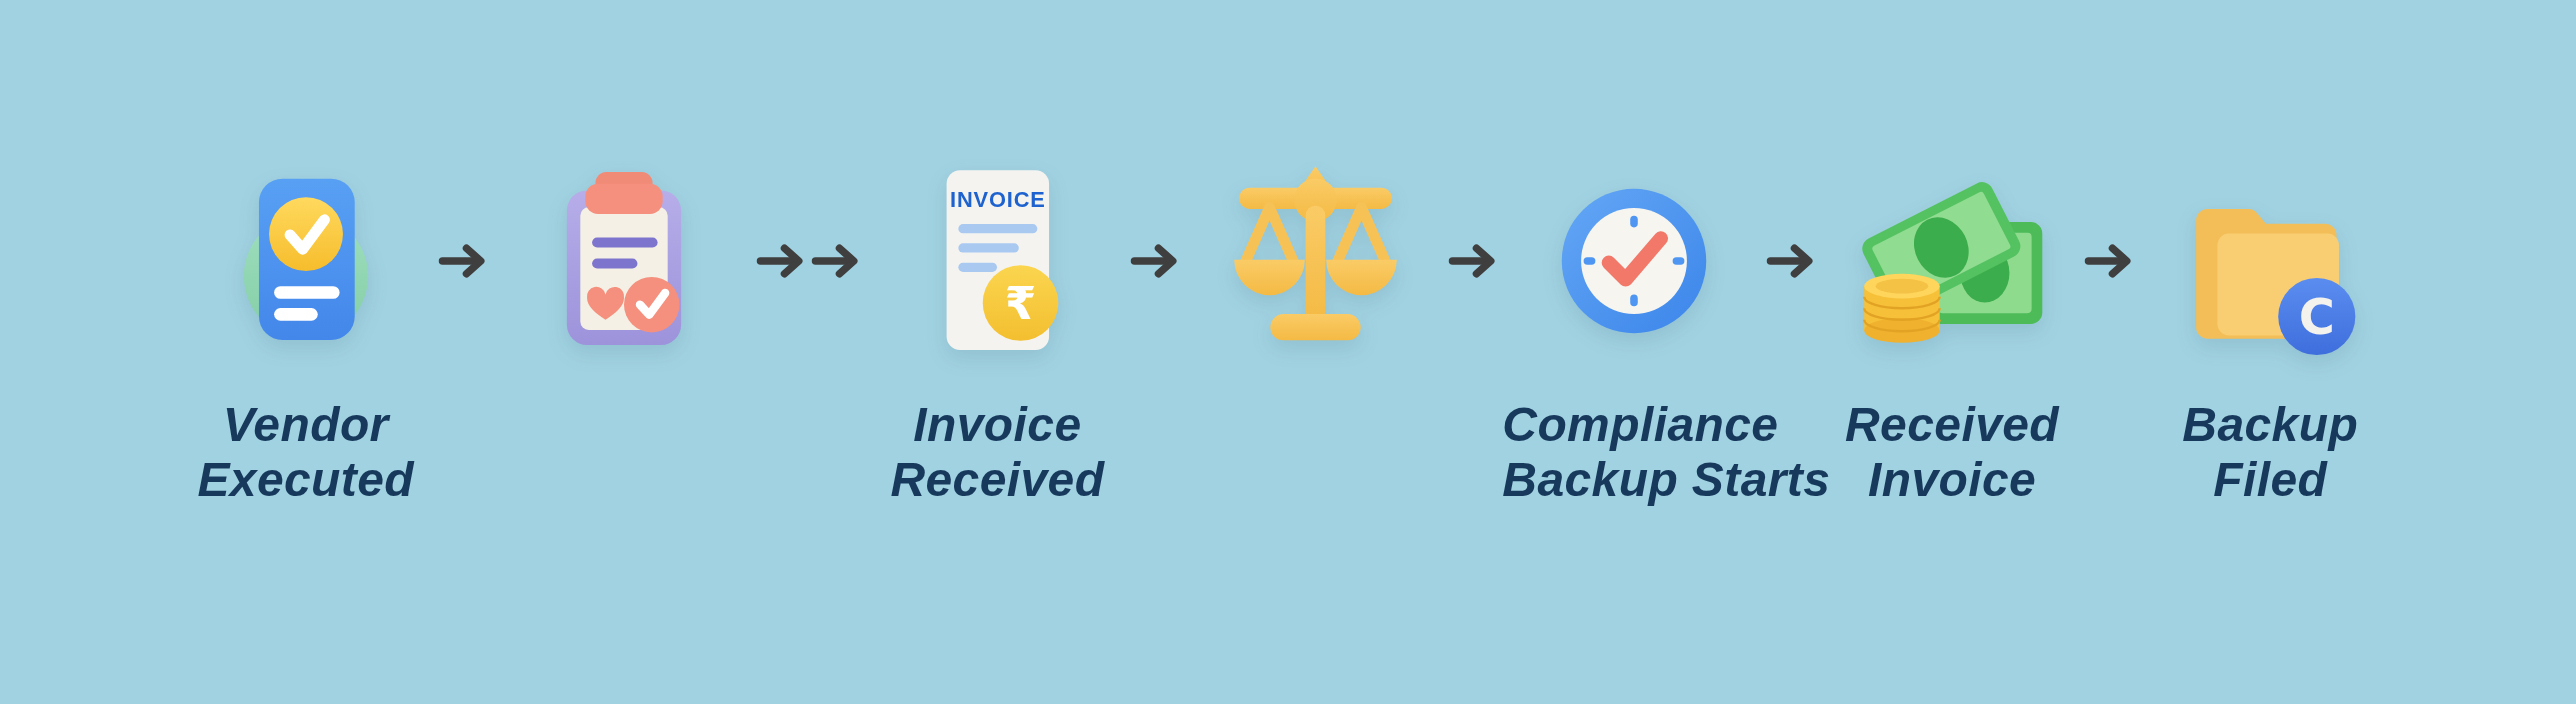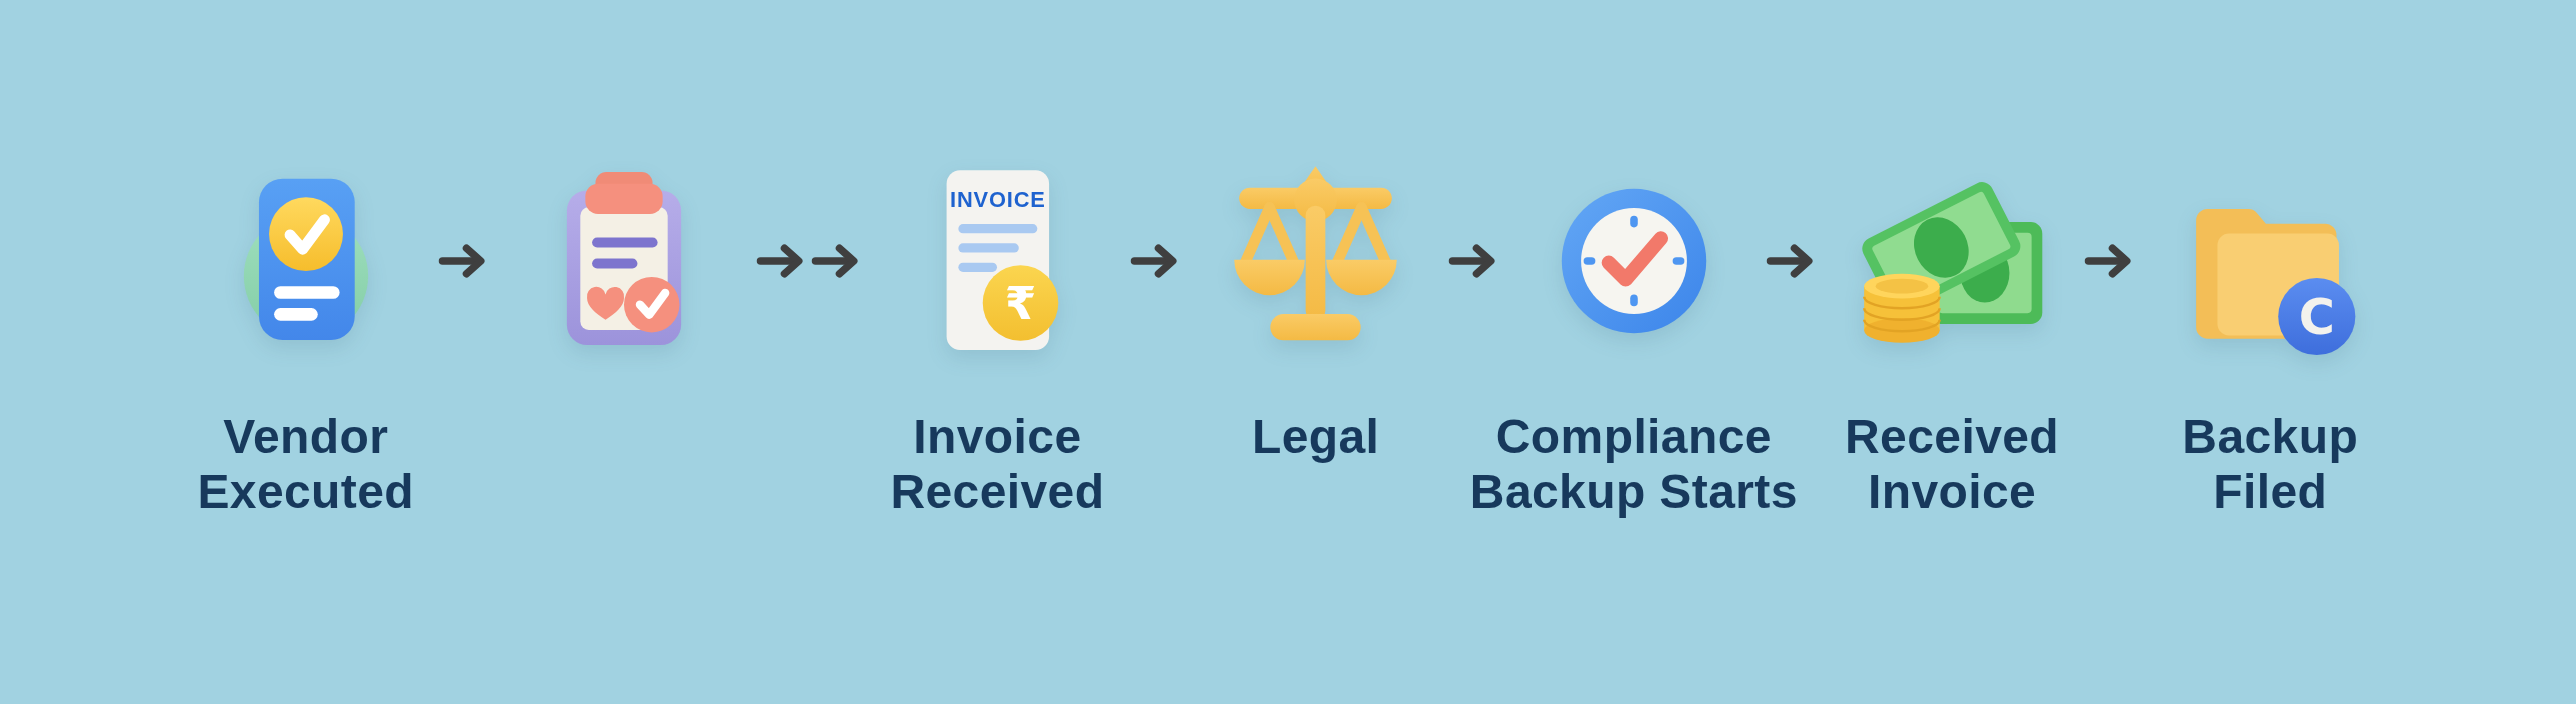--- a/index.html
+++ b/index.html
@@ -19,41 +19,40 @@
     height:704px;
     display:flex;
     justify-content:center;
     align-items:flex-start;
     padding-top:153px;
   }
   .step{
     width:263px;
     display:flex;
     flex-direction:column;
-    align-items:center;
     flex:0 0 auto;
-    gap:12px;
   }
   .icon-box{
     height:216px;
     display:flex;
     align-items:center;
     justify-content:center;
   }
   .icon-box svg{
     filter:drop-shadow(0 8.6px 10.3px rgba(30,70,95,0.12));
   }
   .step-label{
     margin-top:29px;
     text-align:center;
     color:var(--label);
     font-weight:700;
     font-size:48px;
     line-height:1.14;
     letter-spacing:0.4px;
+    font-style:italic;
   }
   .step-label div{white-space:nowrap;}
   .arrow{
     width:62px;
     height:216px;
     display:flex;
     align-items:center;
     justify-content:center;
     flex:0 0 auto;
     margin:0 -3.4px;
@@ -190,21 +189,20 @@
           <path d="M59 54 L29 122"></path>
             <path d="M59 54 L89 122"></path>
           <path d="M171 54 L141 122"></path>
             <path d="M171 54 L201 122"></path>
         </g>
         <path d="M16 118 a43 43 0 0 0 86 0 z" fill="url(#g5gold)"></path>
         <path d="M128 118 a43 43 0 0 0 86 0 z" fill="url(#g5gold)"></path>
       </svg>
     </div>
     <div class="step-label">
-      <div>Legal</div>
     </div>
   </div>
 
   <div class="arrow">
     <svg viewBox="0 0 80 60" width="60" height="46">
       <path d="M10 30 H50" stroke="#3F3F3F" stroke-width="10" stroke-linecap="round"></path>
       <path d="M42 13 L61 30 L42 47" stroke="#3F3F3F" stroke-width="10" fill="none" stroke-linecap="round" stroke-linejoin="round"></path>
     </svg>
   </div>
 

